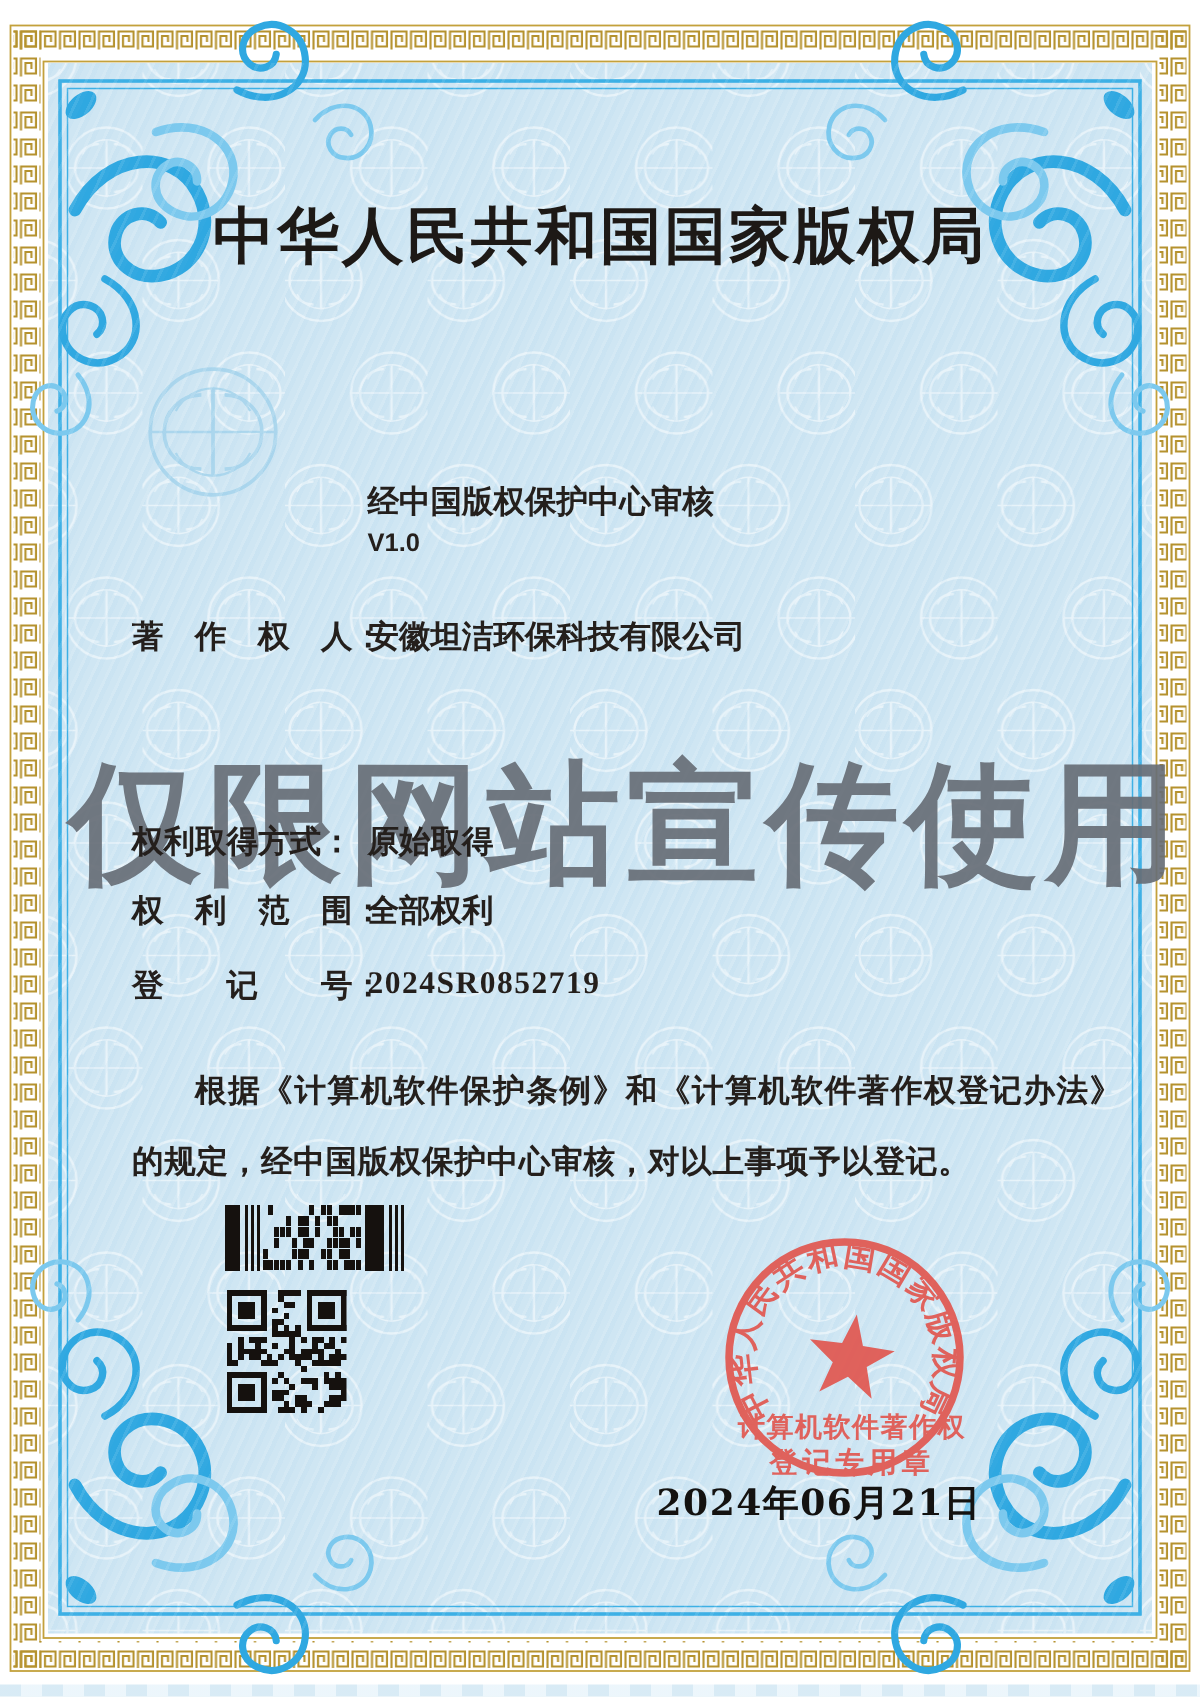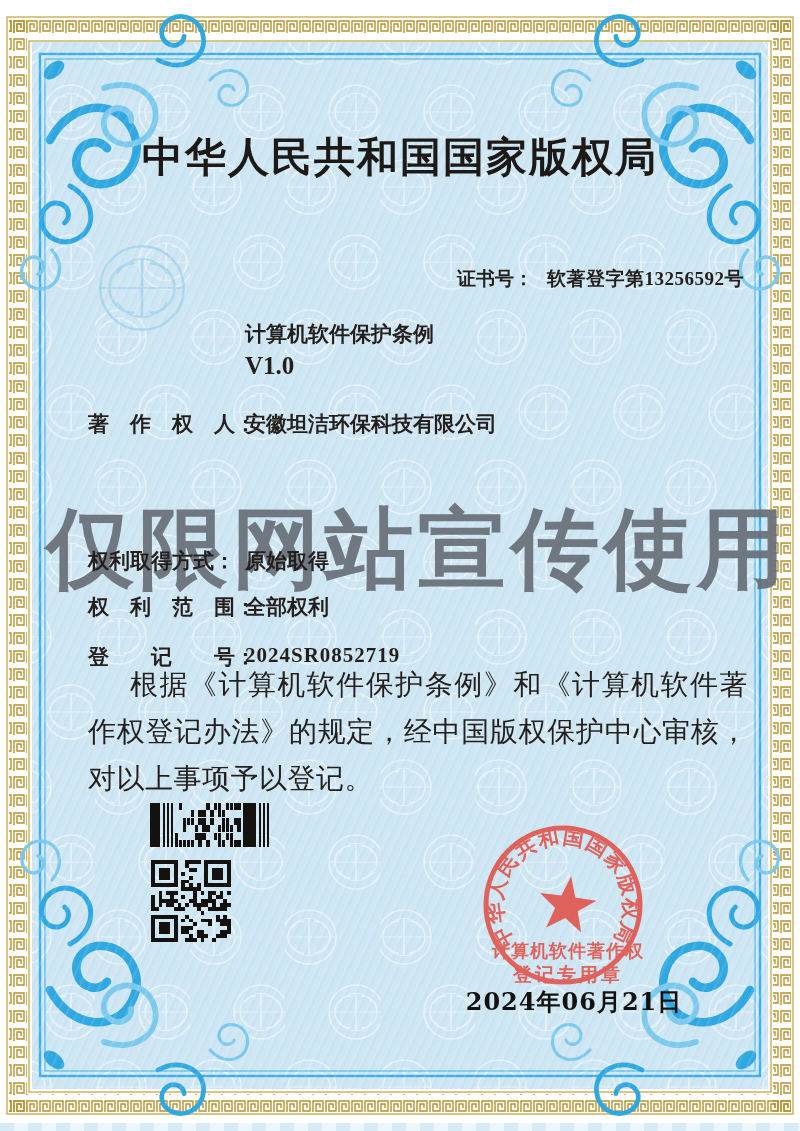--- a/index.html
+++ b/index.html
@@ -13,29 +13,29 @@
   .content{position:absolute;left:0;top:0;width:800px;height:881px;z-index:10;color:#241f1c;}
   .wm{position:absolute;left:46px;top:490px;z-index:5;font-size:88px;font-weight:bold;letter-spacing:5px;
     white-space:nowrap;color:rgba(103,110,118,0.92);font-family:"Liberation Sans","DejaVu Sans",sans-serif;}
   .title{position:absolute;left:0;width:800px;text-align:center;font-family:"Liberation Serif","DejaVu Serif",serif;
     font-weight:bold;font-size:41px;letter-spacing:2px;color:#1d1916;}
   .t1{top:130px;} .t2{top:188px;}
   .certno{position:absolute;top:266px;right:56px;font-size:19px;font-weight:bold;white-space:nowrap;}
   .certno .val{font-family:"Liberation Serif","DejaVu Serif",serif;margin-left:14px;letter-spacing:.5px;}
   .row{position:absolute;left:88px;white-space:nowrap;font-size:21px;font-weight:bold;}
   .row .val{position:absolute;left:157px;white-space:nowrap;}
-  .r1{top:320px;} .r1b{top:352px;left:245px;font-family:Liberation Serif, serif;font-size:25px;font-weight:bold;position:absolute;}
+  .r1{top:320px;} .r1b{top:352px;left:245px;font-family:Liberation Sans, sans-serif;font-size:17px;font-weight:bold;position:absolute;}
   .r2{top:410px;} .r3{top:547px;} .r4{top:593px;} .r5{top:643px;}
   .mono{font-family:Liberation Serif, serif;letter-spacing:1px;}
-  .para{position:absolute;left:88px;top:661px;width:660px;font-size:28px;font-weight:normal;line-height:47px;
+  .para{position:absolute;left:88px;top:704px;width:660px;font-size:21px;font-weight:bold;line-height:47px;
     text-indent:42px;letter-spacing:.5px;text-align:justify;}
   .barcode{position:absolute;left:150px;top:802px;width:122px;height:46px;}
   .qr{position:absolute;left:151px;top:860px;width:80px;height:82px;}
   .seal{position:absolute;left:443px;top:785px;width:240px;height:240px;opacity:.88;}
-  .date{position:absolute;left:456px;top:986px;width:236px;text-align:center;font-size:24px;font-weight:bold;
+  .date{position:absolute;left:428px;top:986px;width:236px;text-align:center;font-size:24px;font-weight:bold;
     font-family:"DejaVu Serif","Liberation Serif",serif;letter-spacing:1px;color:#141210;}
 </style>
 </head>
 <body>
 
 <div class="page">
 
   <svg class="decor" width="800" height="1131" viewBox="0 0 800 1131" aria-hidden="true">
     <defs>
       <pattern id="meander" patternUnits="userSpaceOnUse" width="13" height="18">
@@ -87,26 +87,23 @@
   </svg>
 
   <div class="texture"></div>
   <div class="bottom-edge"></div>
 
   <div class="wm">仅限网站宣传使用</div>
 
   <div class="content">
     <div class="title t1">中华人民共和国国家版权局</div>
 
-    <div class="certno">
-      <span>证书号：</span><span class="val">软著登字第13256592号</span>
-    </div>
 
     <div class="row r1">
-      <span class="val">计算机软件保护条例</span>
+      <span class="val">经中国版权保护中心审核</span>
     </div>
     <div class="r1b">V1.0</div>
 
     <div class="row r2">
       <span>著　作　权　人：</span>
       <span class="val">安徽坦洁环保科技有限公司</span>
     </div>
 
     <div class="row r3">
       <span>权利取得方式：</span>

